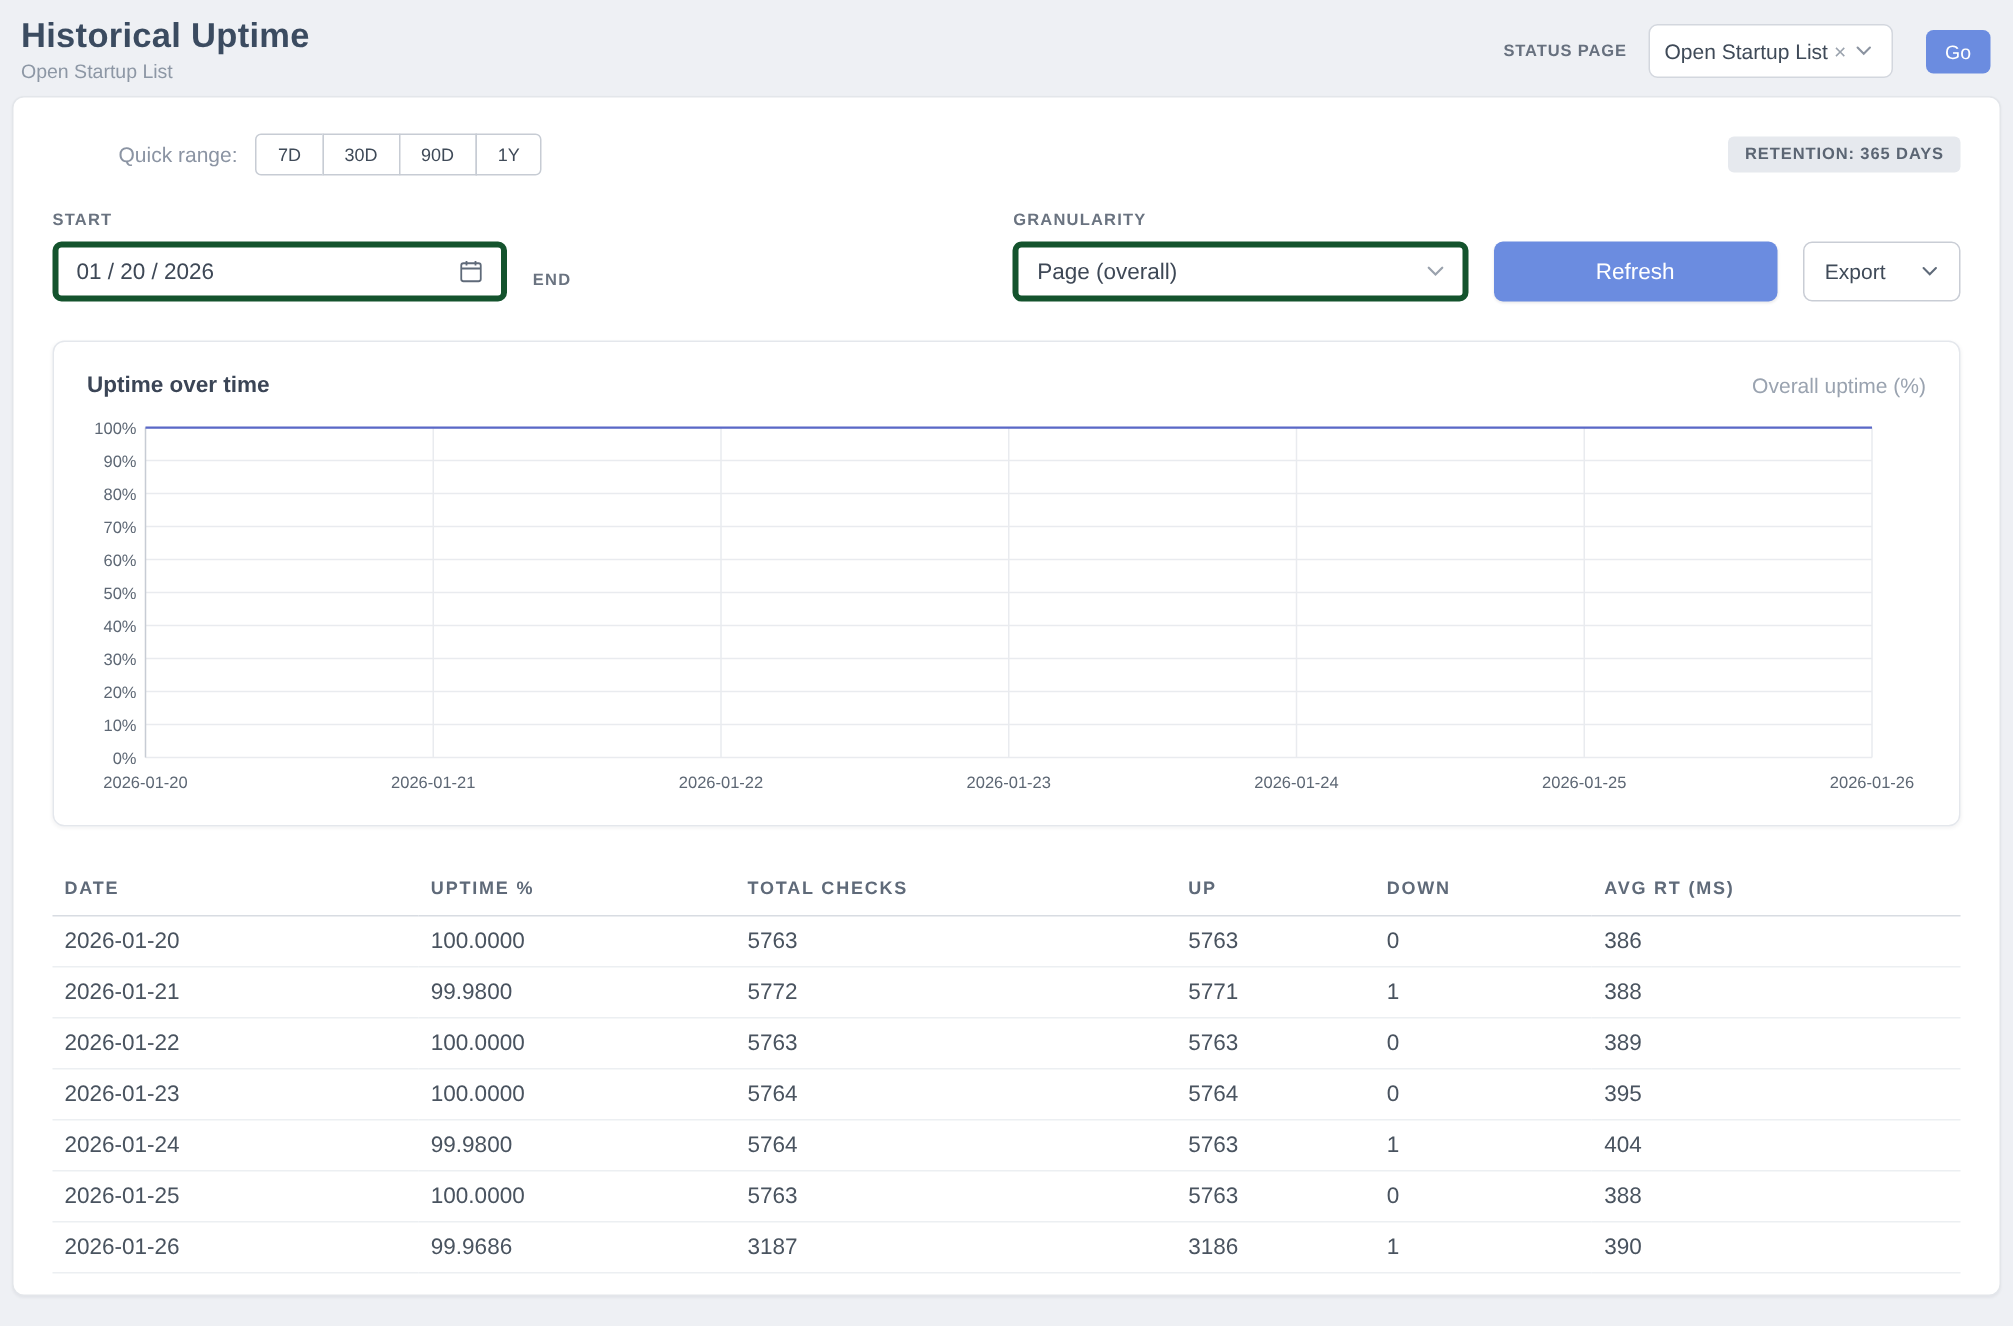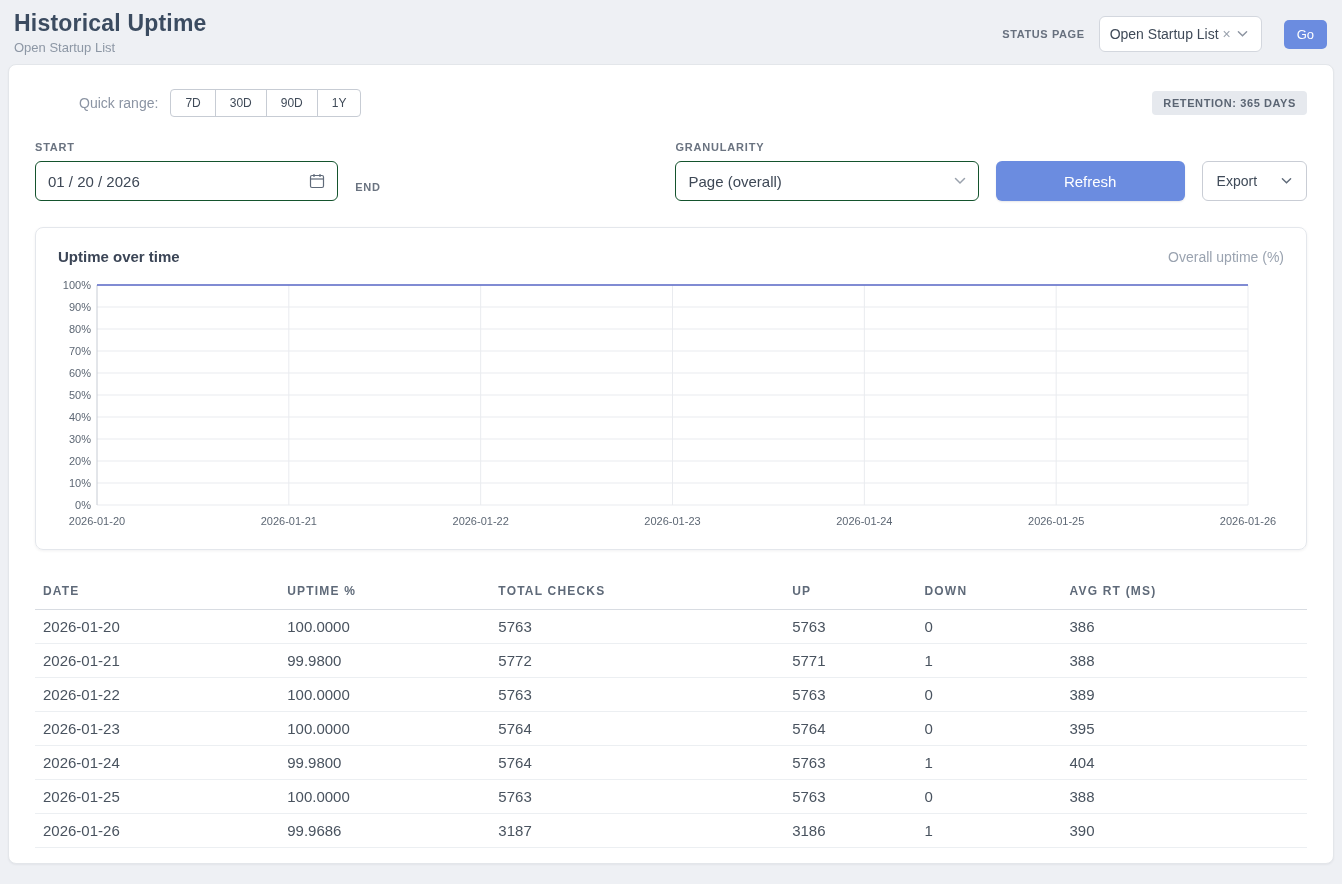--- a/index.html
+++ b/index.html
@@ -54,21 +54,21 @@
   }
 
   
   .controls-row { display: flex; align-items: flex-end; gap: 17px; margin-top: 24px; }
   .field { display: flex; flex-direction: column; width: 305px; }
   .field-label {
     font-size: 11px; font-weight: 700; letter-spacing: 0.8px; color: #6a7380;
     margin-bottom: 8px;
   }
   .text-input, .select-input {
-    height: 40px; background: #ffffff; border: 1px solid #14532d; border-radius: 6px;
+    height: 40px; background: #ffffff; border: 4px solid #14532d; border-radius: 6px;
     display: flex; align-items: center; justify-content: space-between;
     padding: 0 12px; font-size: 15px; color: #3e4856; cursor: pointer;
   }
   .refresh-button {
     width: 190px; height: 40px; background: #6b8ce0; color: #ffffff;
     border: none; border-radius: 6px; font-size: 15px; font-family: inherit;
     cursor: pointer; box-shadow: 0 1px 2px rgba(16,24,40,.1);
   }
   .export-button {
     height: 40px; width: 106px; background: #ffffff; border: 1px solid #c9cdd5;

